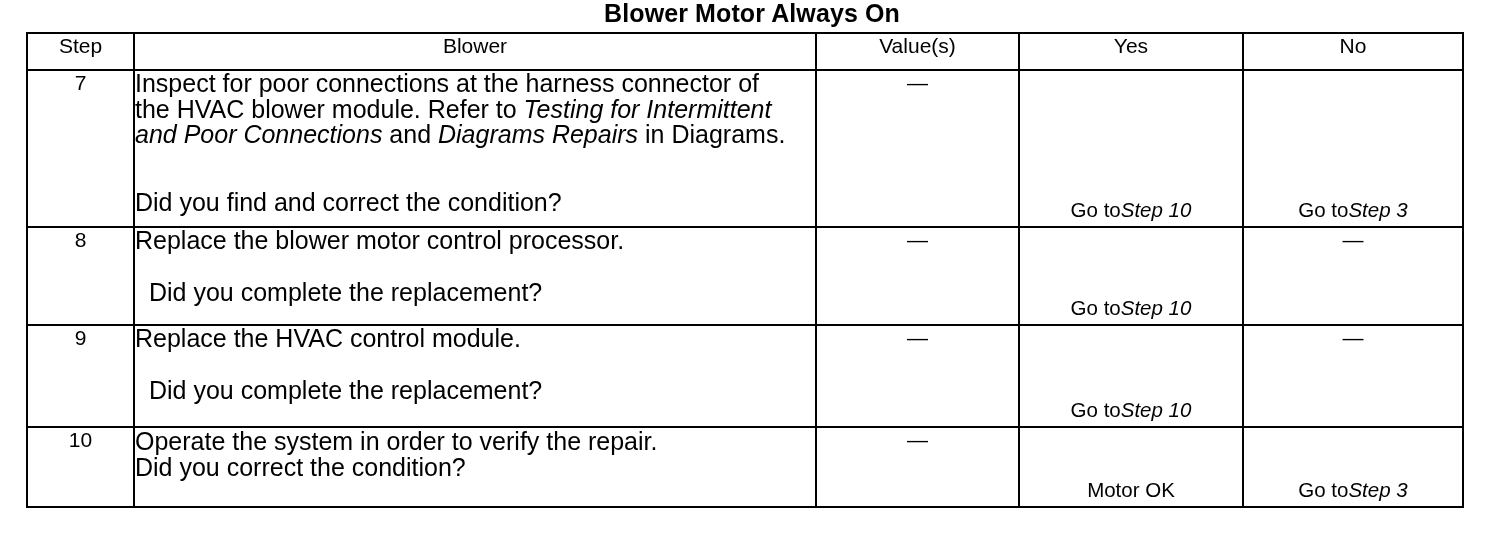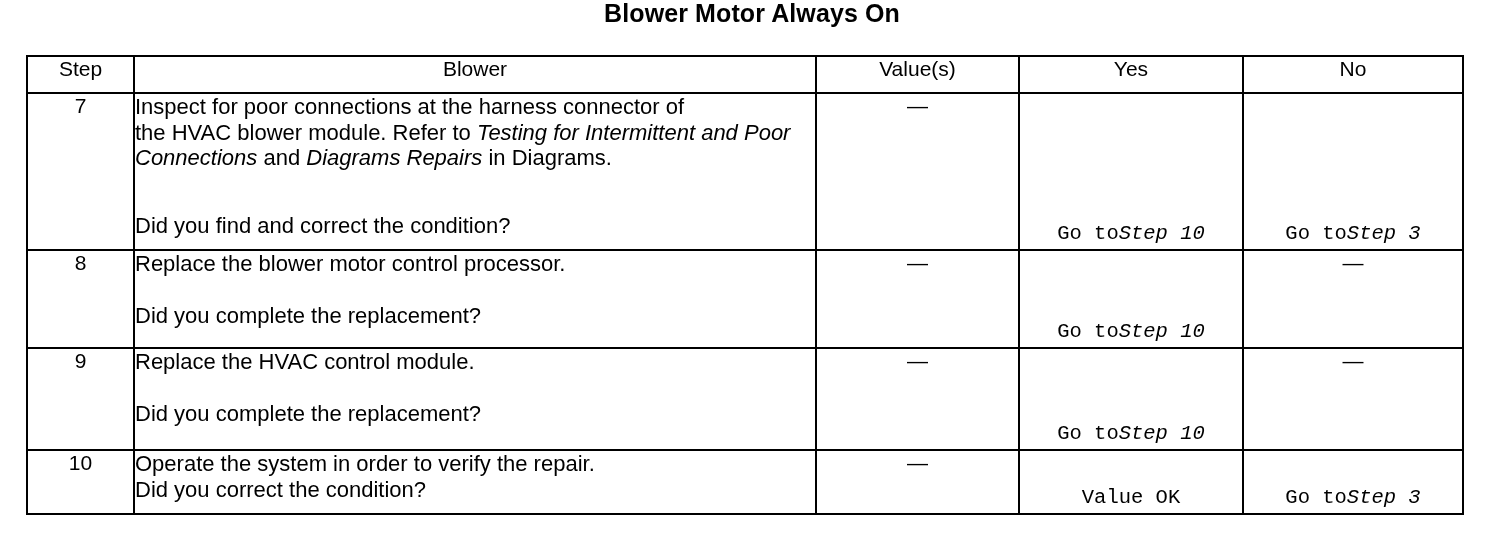--- a/index.html
+++ b/index.html
@@ -26,21 +26,21 @@
     width: 1504px;
     text-align: center;
     font-size: 25px;
     font-weight: bold;
     letter-spacing: 0.1px;
     line-height: 30px;
   }
   #diag-table {
     position: absolute;
     left: 26px;
-    top: 55px;
+    top: 32px;
     width: 1436px;
     border-collapse: collapse;
     table-layout: fixed;
     padding-left: 16px;
   }
   #diag-table td, #diag-table th {
     border: 2px solid #000000;
     padding: 0;
     vertical-align: top;
     font-weight: normal;
@@ -69,46 +69,45 @@
     vertical-align: middle;
     font-size: 21px;
   }
   .dash {
     display: inline-block;
     font-size: 21px;
     line-height: 1;
   }
   .action-cell {
     padding: 7px 0 6px 13px;
-    font-size: 22px;
+    font-size: 25px;
     line-height: 25.5px;
     border-radius: 30px;
   }
   .yesno-cell {
     position: relative;
     text-align: center;
     font-size: 20.5px;
   }
   .yesno-bottom {
     position: absolute;
     left: 0;
     right: 0;
     bottom: 4px;
     white-space: nowrap;
-    font-family: Liberation Mono, monospace;
   }
   i, .ital {
     font-style: italic;
   }
   .tight-line {
     line-height: 26px;
   }
   .r7-action { padding-top: 6px; }
   .r7-q { margin-top: 42px; }
-  .r8-q, .r9-q { margin-top: 26px; }
+  .r8-q, .r9-q { margin-top: 26px; margin-left: 14px; }
 </style>
 </head>
 <body>
 
 <div id="page">
 
   <div id="doc-title">Blower Motor Always On</div>
 
   <table id="diag-table">
     <colgroup>
@@ -164,29 +163,29 @@
           <div><span>Replace the HVAC control module.</span></div>
           <div class="r9-q">Did you complete the replacement?</div>
         </td>
         <td class="value-cell"><span class="dash">—</span></td>
         <td class="yesno-cell">
           <div class="yesno-bottom"><span>Go to</span><i class="ital">Step 10</i></div>
         </td>
         <td class="value-cell"><span class="dash">—</span></td>
       </tr>
 
-      <tr style="height:64px;">
+      <tr style="height:80px;">
         <td class="step-cell">10</td>
         <td class="action-cell tight-line">
           <div><span>Operate the system in order to verify the repair.</span></div>
           <div>Did you correct the condition?</div>
         </td>
         <td class="value-cell"><span class="dash">—</span></td>
         <td class="yesno-cell">
-          <div class="yesno-bottom">Value OK</div>
+          <div class="yesno-bottom">Motor OK</div>
         </td>
         <td class="yesno-cell">
           <div class="yesno-bottom"><span>Go to</span><i class="ital">Step 3</i></div>
         </td>
       </tr>
 
     </tbody>
   </table>
 
 </div>

